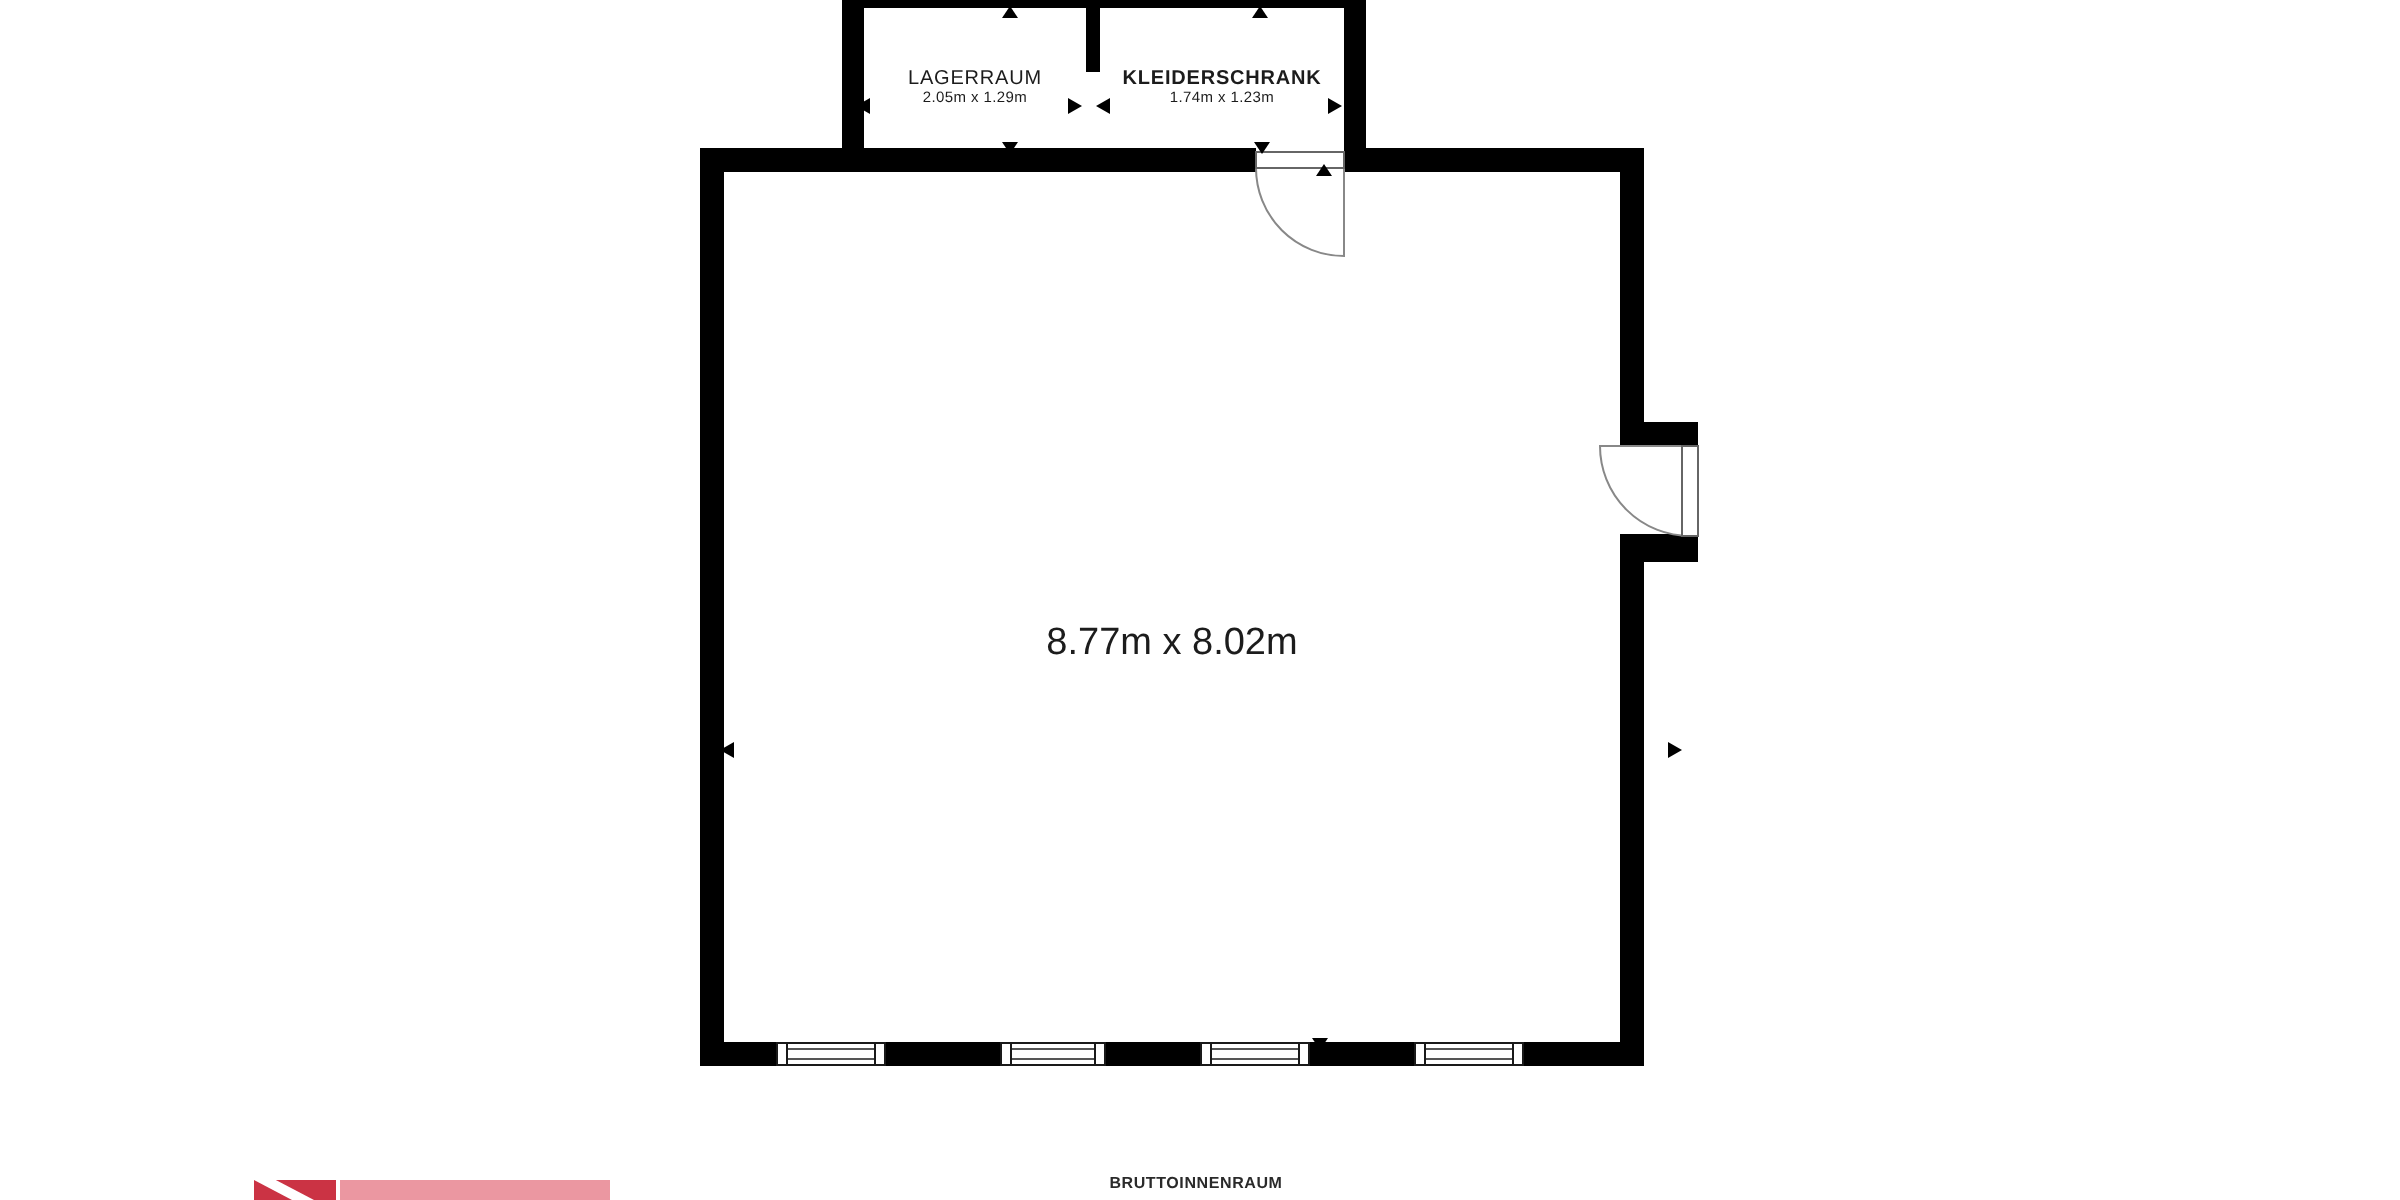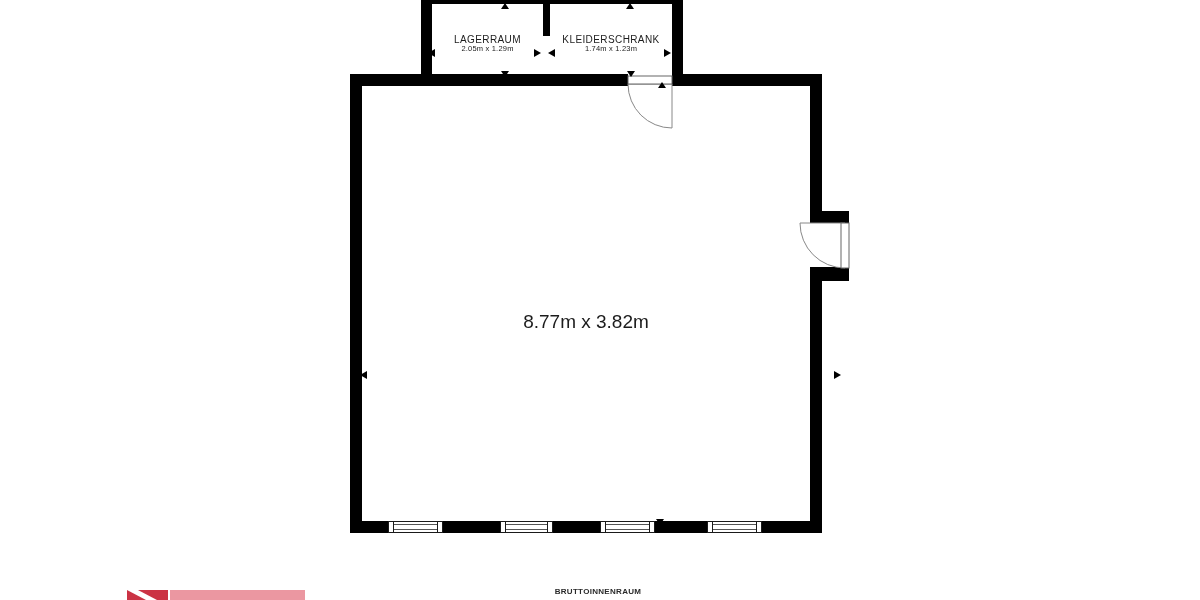--- a/index.html
+++ b/index.html
@@ -89,24 +89,24 @@
   <div class="tri tri-right" style="left:664px;top:49px;"></div>
 
   <div class="tri tri-up" style="left:658px;top:82px;"></div>
   <div class="tri tri-down" style="left:656px;top:519px;"></div>
   <div class="tri tri-left" style="left:360px;top:371px;"></div>
   <div class="tri tri-right" style="left:834px;top:371px;"></div>
 
   <div class="room-label small-name" style="left:432px;top:34px;width:111px;">LAGERRAUM</div>
   <div class="room-label small-dims" style="left:432px;top:44px;width:111px;">2.05m x 1.29m</div>
 
-  <div class="room-label small-name" style="left:550px;top:34px;width:122px;">KLEIDERSCHRANK</div>
+  <div class="room-label small-name" style="left:550px;top:34px;width:122px;font-weight:bold;">KLEIDERSCHRANK</div>
   <div class="room-label small-dims" style="left:550px;top:44px;width:122px;">1.74m x 1.23m</div>
 
-  <div class="room-label flur-dims" style="left:436px;top:312px;width:300px;">8.77m x 3.82m</div>
+  <div class="room-label flur-dims" style="left:436px;top:312px;width:300px;">8.77m x 8.02m</div>
 
   <svg id="logo" width="180" height="11" viewBox="0 0 180 11">
     <rect x="0" y="1" width="41" height="10" fill="#cb3344"></rect>
     <polygon points="0,0 9,0 30,11 19,11 0,1" fill="#ffffff"></polygon>
     <rect x="43" y="1" width="135" height="10" fill="#eb97a1"></rect>
   </svg>
   <div id="footer-label">BRUTTOINNENRAUM</div>
 
 </div>
 

